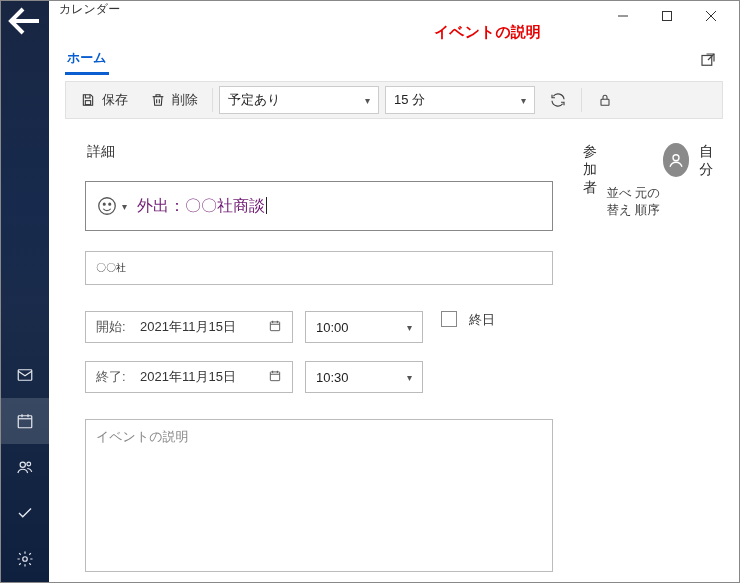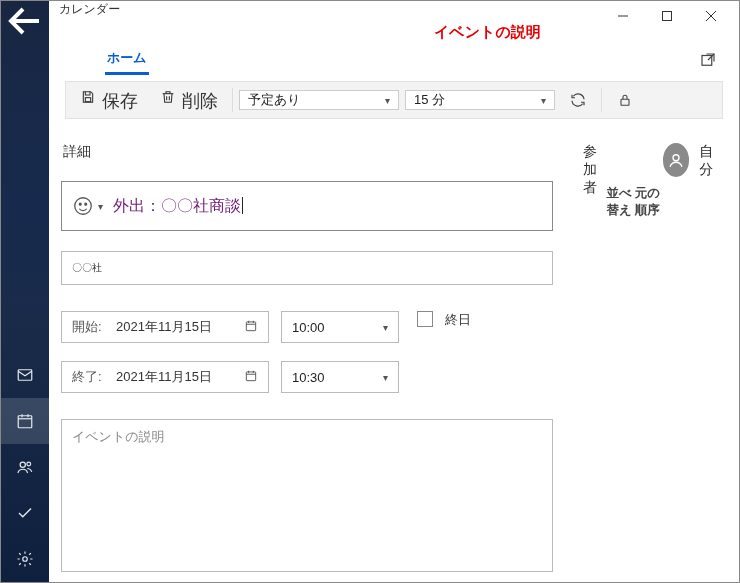--- a/index.html
+++ b/index.html
@@ -86,21 +86,21 @@
     color: #333;
   }
   .win-btn svg { width: 10px; height: 10px; }
   
   .tabs-row {
     display: flex;
     align-items: flex-end;
     padding: 6px 16px 0 16px;
     height: 42px;
   }
-  .tabs { display: flex; gap: 20px; margin-left: 40px; }
+  .tabs { display: flex; gap: 20px; }
   .tab {
     font-size: 13px;
     padding: 6px 2px 8px 2px;
     cursor: pointer;
     color: #333;
     position: relative;
   }
   .tab.active {
     font-weight: 600;
     color: #0a5ecf;
@@ -125,35 +125,36 @@
     background: #f3f3f3;
     border: 1px solid #e1e1e1;
     height: 38px;
     display: flex;
     align-items: center;
     gap: 6px;
     padding: 0 6px;
   }
   .tb-btn {
     display: flex;
+    align-items: center;
     gap: 6px;
     padding: 4px 8px;
     cursor: pointer;
     color: #333;
-    font-size: 18px;
+    font-size: 13px;
     height: 30px;
   }
   .tb-btn svg { width: 16px; height: 16px; }
   .tb-sep {
     width: 1px;
     height: 24px;
     background: #ddd;
   }
   .tb-select {
-    height: 20px;
+    height: 28px;
     border: 1px solid #ccc;
     background: #fff;
     display: flex;
     align-items: center;
     padding: 0 8px;
     gap: 10px;
     cursor: pointer;
     font-size: 13px;
   }
   .tb-select.wide { width: 160px; }
@@ -162,21 +163,21 @@
   .tb-icononly {
     width: 34px; height: 30px;
     display: flex; align-items: center; justify-content: center;
     cursor: pointer;
     color: #444;
   }
   
   .body-split {
     display: flex;
     flex: 1;
-    padding: 24px 18px 10px 12px;
+    padding: 24px 18px 10px 36px;
     gap: 28px;
   }
   .form-col {
     flex: 1;
     display: flex;
     flex-direction: column;
   }
   .side-col {
     width: 140px;
     display: flex;
@@ -277,21 +278,20 @@
     font-size: 13px;
     min-height: 120px;
   }
   
   .side-sort-row {
     display: flex;
     font-size: 12.5px;
     color: #444;
     margin-bottom: 18px;
     margin-top: 42px;
-    font-weight: bold;
   }
   .side-sort-row span { cursor: pointer; }
   .attendee-row {
     display: flex;
     gap: 10px;
   }
   .avatar {
     width: 34px; height: 34px;
     border-radius: 50%;
     background: #8a8a8a;

